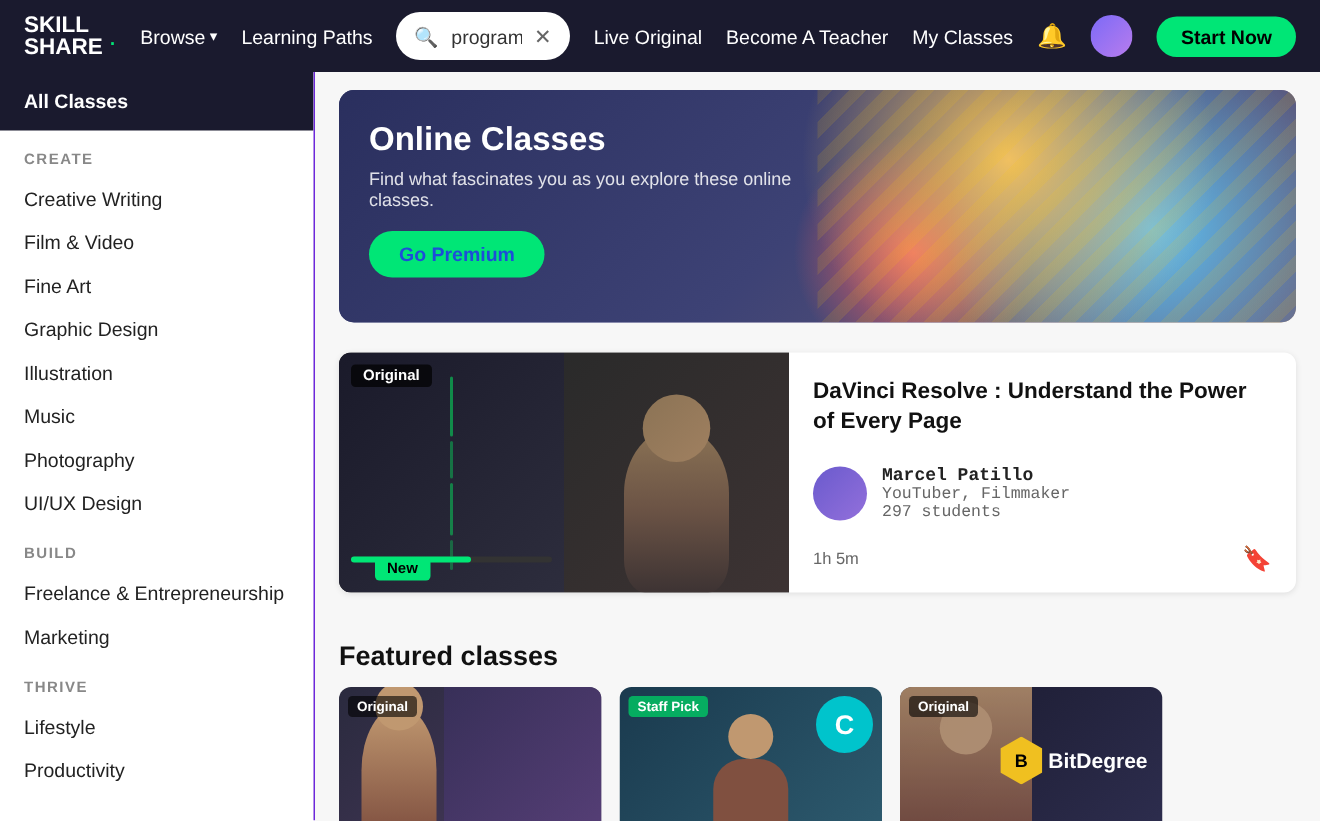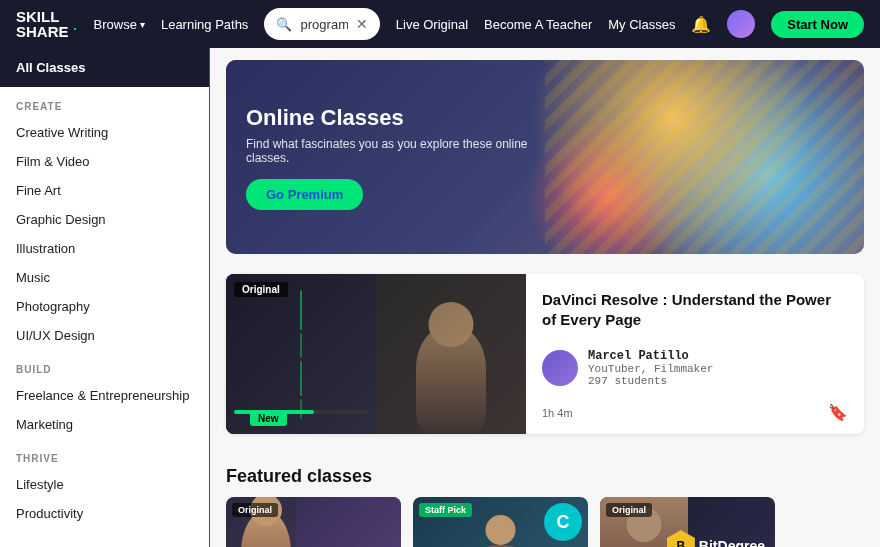--- a/index.html
+++ b/index.html
@@ -58,23 +58,23 @@
     }
     .sidebar-item {
       padding: 7px 16px; font-size: 13px; color: #222; cursor: pointer;
     }
 
     
     .content { flex: 1; overflow-y: auto; background: #f7f7f7; }
 
     
     .banner {
-      margin: 12px 16px; border-radius: 10px; overflow: hidden; height: 194px;
+      margin: 12px 16px; border-radius: 10px; overflow: hidden; height: 155px;
       background: linear-gradient(135deg, #2d3561 0%, #4a4e8a 40%, #8b7ba0 70%, #c4a882 100%);
-      position: relative; display: flex; align-items: center; padding: 20px;
+      position: relative; display: flex; align-items: flex-start; padding: 20px;
     }
     .banner-bg {
       position: absolute; top: 0; left: 0; right: 0; bottom: 0;
       background: 
         radial-gradient(circle at 70% 30%, #f0c060 0%, transparent 30%),
         radial-gradient(circle at 85% 60%, #60c0f0 0%, transparent 25%),
         radial-gradient(circle at 60% 70%, #f06060 0%, transparent 20%),
         linear-gradient(135deg, #2a2f5e 0%, #3d4275 50%, #6b5e7a 100%);
     }
     .banner-pencils {
@@ -294,21 +294,21 @@
           <div class="class-title">DaVinci Resolve : Understand the Power of Every Page</div>
           <div class="instructor-row">
             <div class="instructor-avatar"></div>
             <div class="instructor-details">
               <span class="instructor-name">Marcel Patillo</span>
               <span class="instructor-role">YouTuber, Filmmaker</span>
               <span class="instructor-students">297 students</span>
             </div>
           </div>
           <div class="class-meta">
-            <span class="class-duration">1h 4m</span>
+            <span class="class-duration">1h 5m</span>
             <span class="bookmark-icon">🔖</span>
           </div>
         </div>
       </div>
     </div>
 
     <div>
       <div class="featured-label">Featured classes</div>
       <div class="featured-cards">
 

